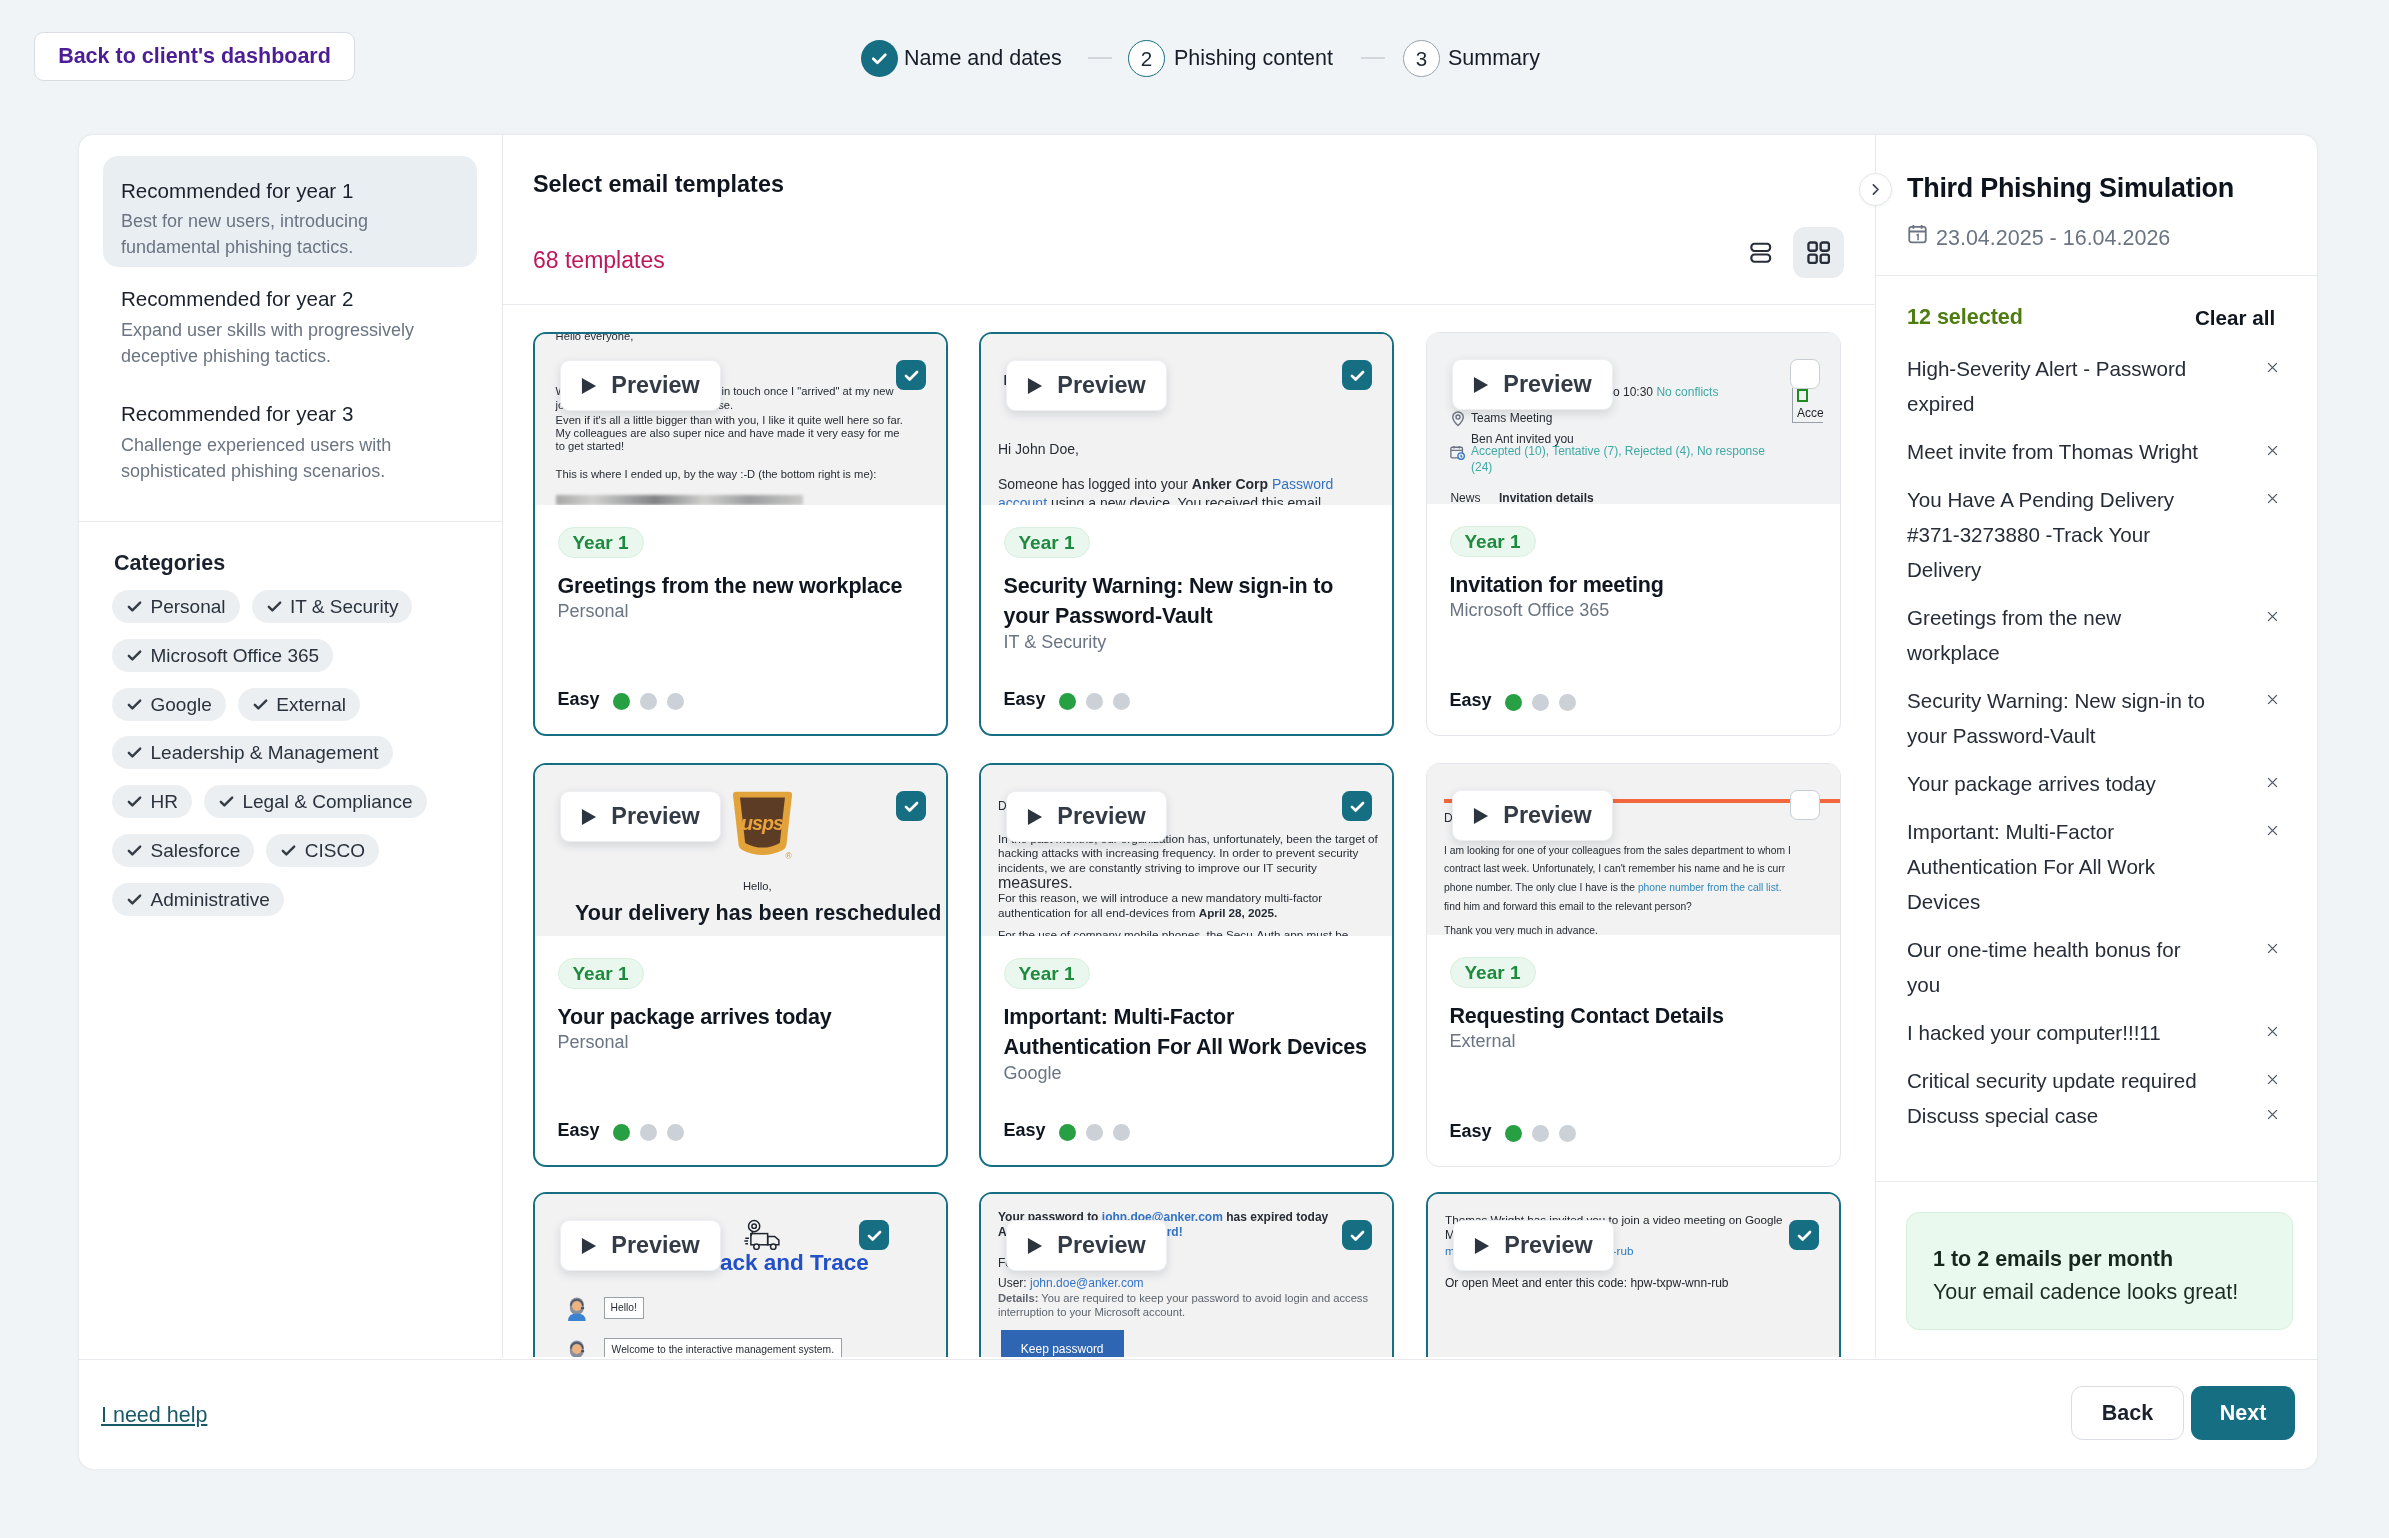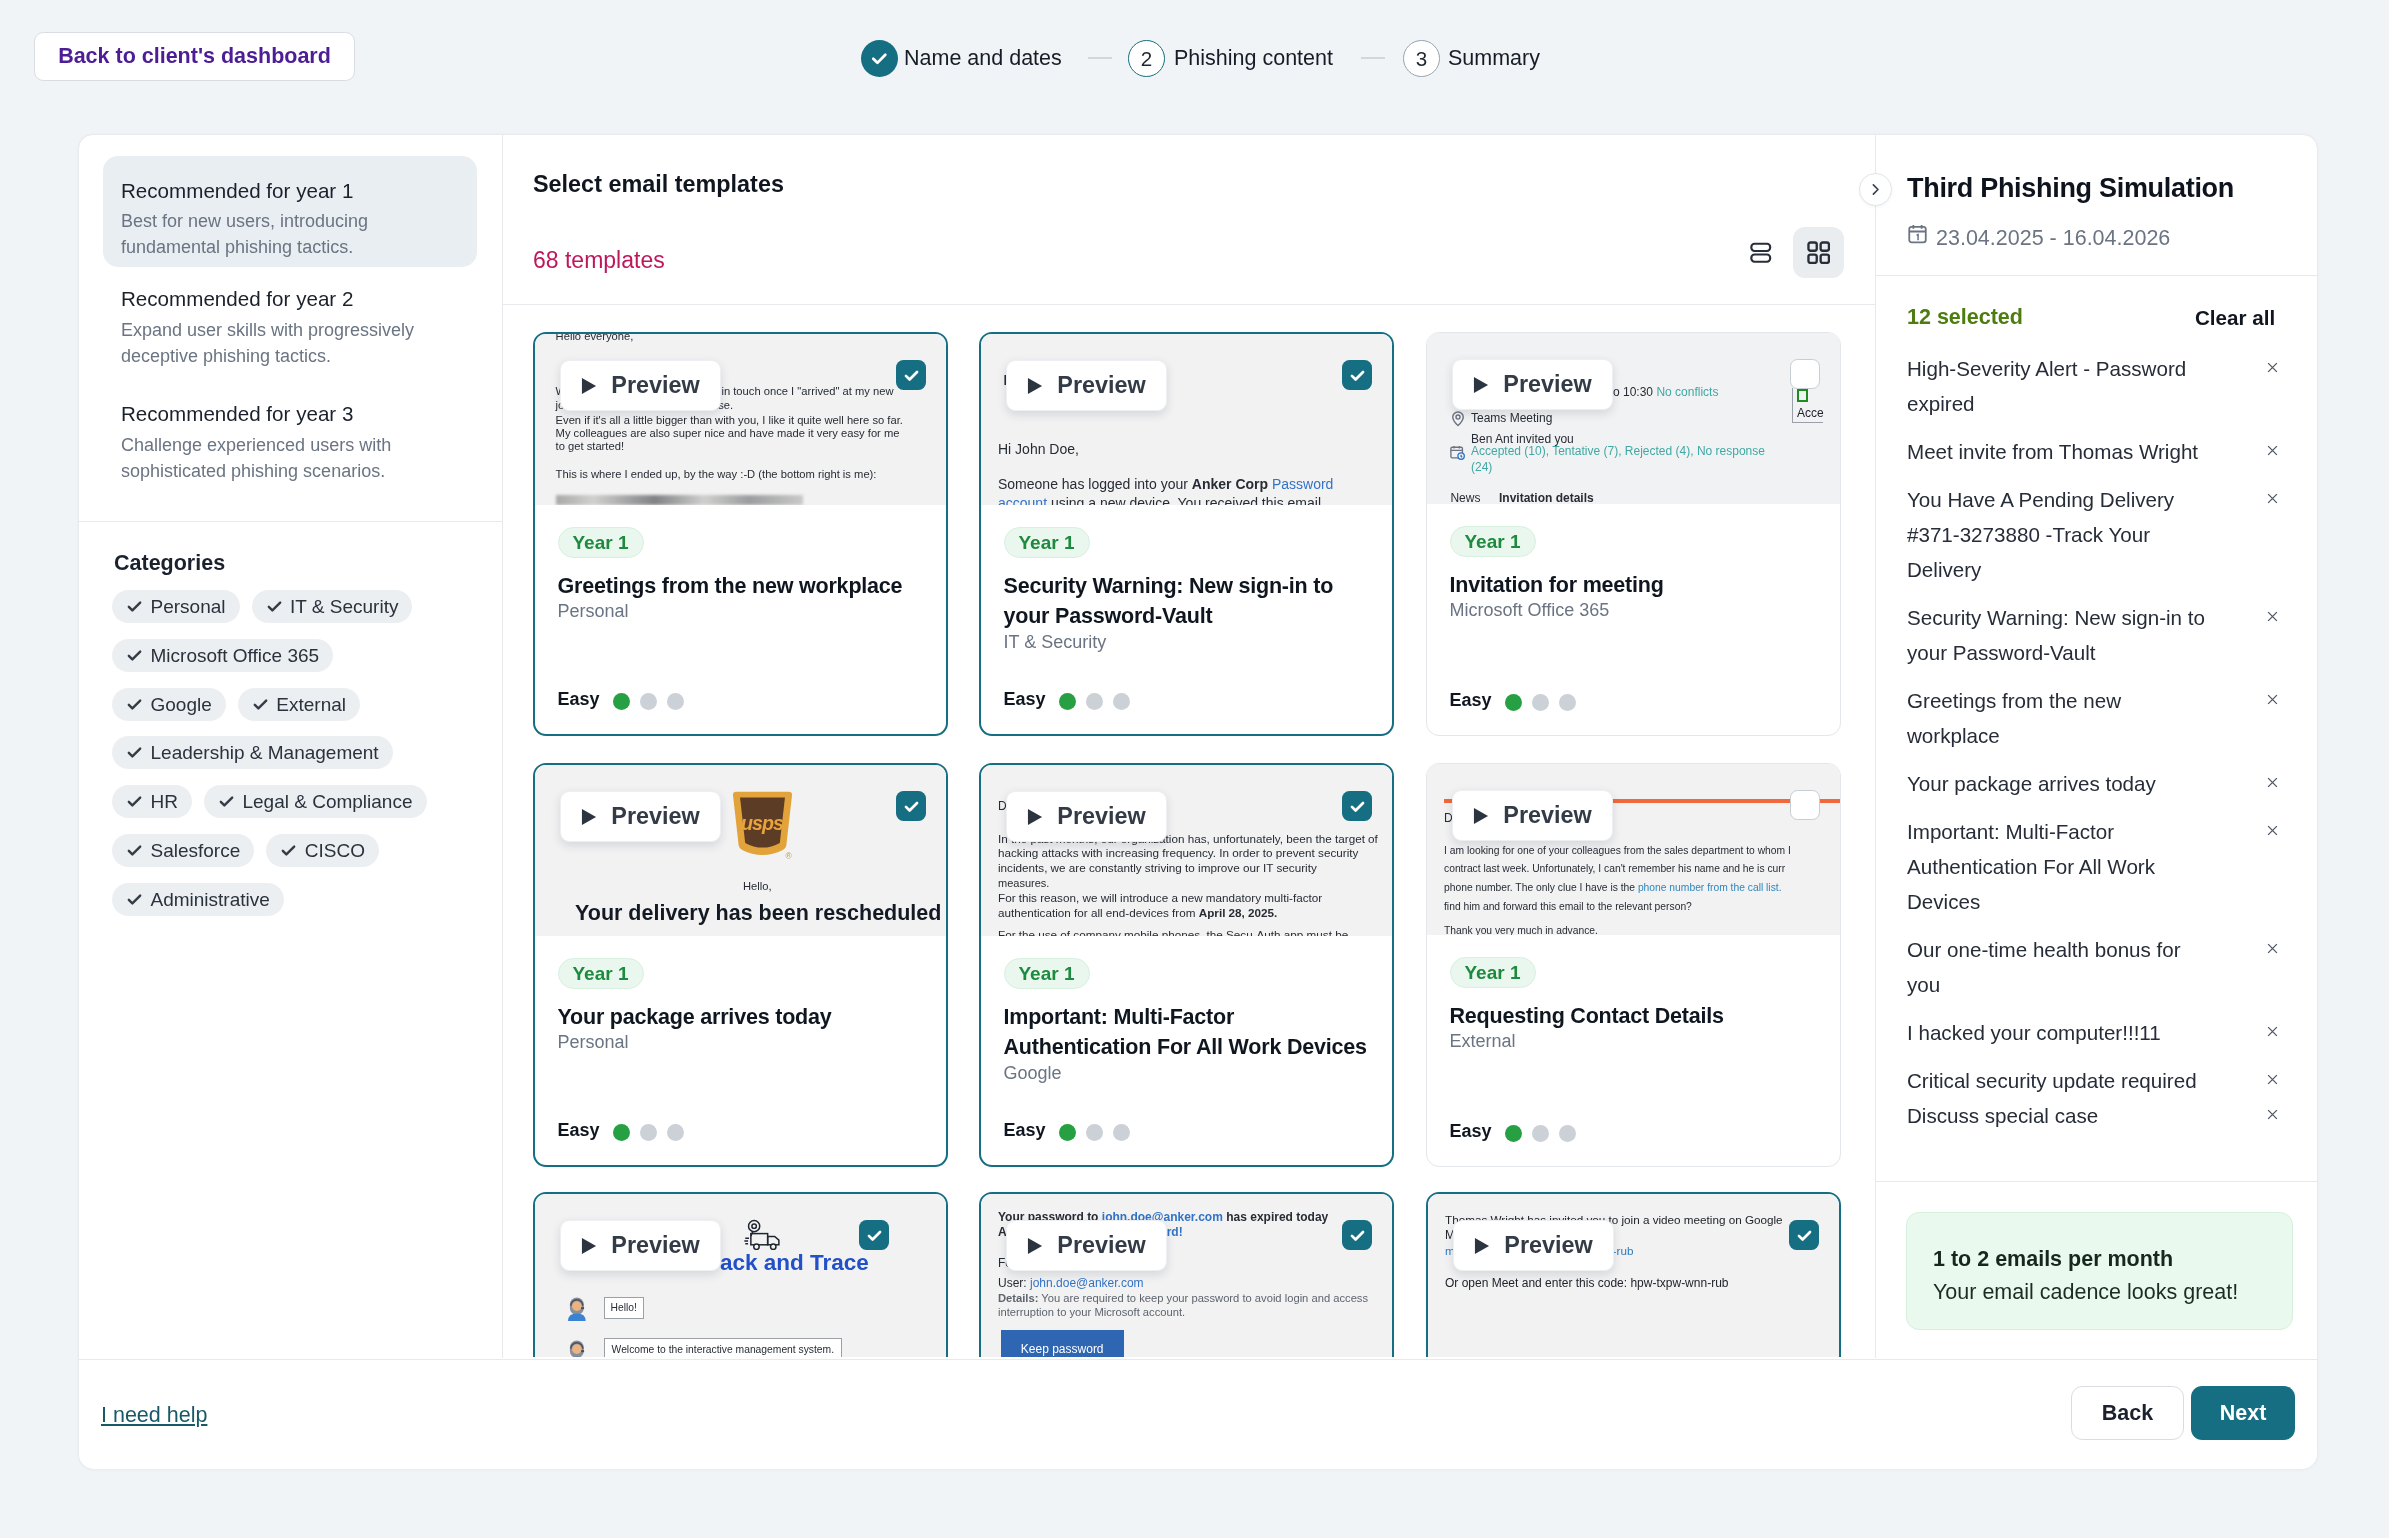--- a/index.html
+++ b/index.html
@@ -253,21 +253,21 @@
   <div class="cc" style="top:267px">Personal</div>
   <div class="easy">Easy<span class="dot g"></span><span class="dot"></span><span class="dot"></span></div>
 </div>
 
 <div class="card sel" style="left:477px;top:459px">
   <div class="thumb">
     <div class="tx" style="left:17px;top:34px;font-size:12px">Dear Colleagues,</div>
     <div class="tx" style="left:17px;top:66px;font-size:11.7px;line-height:15px">In the past months, our organization has, unfortunately, been the target of</div>
     <div class="tx" style="left:17px;top:81px;font-size:11.7px">hacking attacks with increasing frequency. In order to prevent security</div>
     <div class="tx" style="left:17px;top:96px;font-size:11.7px">incidents, we are constantly striving to improve our IT security</div>
-    <div class="tx" style="left:17px;top:111px;font-size:11px">measures.</div>
+    <div class="tx" style="left:17px;top:111px;font-size:16px">measures.</div>
     <div class="tx" style="left:17px;top:126px;font-size:11.7px">For this reason, we will introduce a new mandatory multi-factor</div>
     <div class="tx" style="left:17px;top:141px;font-size:11.7px">authentication for all end-devices from <b>April 28, 2025.</b></div>
     <div class="tx" style="left:17px;top:163px;font-size:11.7px">For the use of company mobile phones, the Secu-Auth app must be</div>
     <div class="pv"><svg width="16" height="18" viewBox="0 0 17 19">
             <polygon points="1,1 16,9.5 1,18" fill="#2c3440"></polygon>
           </svg>Preview</div>
   </div>
   <div class="cb on">
         <svg width="19" height="19" viewBox="0 0 24 24">
           <path d="M5 12.5l4.6 4.6L19 7.6" stroke="#fff" stroke-width="3.4" fill="none" stroke-linecap="round" stroke-linejoin="round"></path>
@@ -396,24 +396,24 @@
 <div id="sellist" class="abs" style="left:1907px;top:351px;width:373px;font-size:20.6px;line-height:35px;color:#262d38">
   <div style="position:relative;margin-bottom:13px">High-Severity Alert - Password<br>expired<svg class="xbtn" style="top:9.4px;right:0" viewBox="0 0 24 24" fill="none" stroke="#4b5563" stroke-width="2">
         <path d="M5 5l14 14M19 5L5 19"></path>
       </svg></div>
   <div style="position:relative;margin-bottom:13px">Meet invite from Thomas Wright<svg class="xbtn" style="top:9.4px;right:0" viewBox="0 0 24 24" fill="none" stroke="#4b5563" stroke-width="2">
         <path d="M5 5l14 14M19 5L5 19"></path>
       </svg></div>
   <div style="position:relative;margin-bottom:13px">You Have A Pending Delivery<br>#371-3273880 -Track Your<br>Delivery<svg class="xbtn" style="top:9.4px;right:0" viewBox="0 0 24 24" fill="none" stroke="#4b5563" stroke-width="2">
         <path d="M5 5l14 14M19 5L5 19"></path>
       </svg></div>
+  <div style="position:relative;margin-bottom:13px">Greetings from the new<br>workplace<svg class="xbtn" style="top:9.4px;right:0" viewBox="0 0 24 24" fill="none" stroke="#4b5563" stroke-width="2">
+        <path d="M5 5l14 14M19 5L5 19"></path>
+      </svg></div>
   <div style="position:relative;margin-bottom:13px">Security Warning: New sign-in to<br>your Password-Vault<svg class="xbtn" style="top:9.4px;right:0" viewBox="0 0 24 24" fill="none" stroke="#4b5563" stroke-width="2">
-        <path d="M5 5l14 14M19 5L5 19"></path>
-      </svg></div>
-  <div style="position:relative;margin-bottom:13px">Greetings from the new<br>workplace<svg class="xbtn" style="top:9.4px;right:0" viewBox="0 0 24 24" fill="none" stroke="#4b5563" stroke-width="2">
         <path d="M5 5l14 14M19 5L5 19"></path>
       </svg></div>
   <div style="position:relative;margin-bottom:13px">Your package arrives today<svg class="xbtn" style="top:9.4px;right:0" viewBox="0 0 24 24" fill="none" stroke="#4b5563" stroke-width="2">
         <path d="M5 5l14 14M19 5L5 19"></path>
       </svg></div>
   <div style="position:relative;margin-bottom:13px">Important: Multi-Factor<br>Authentication For All Work<br>Devices<svg class="xbtn" style="top:9.4px;right:0" viewBox="0 0 24 24" fill="none" stroke="#4b5563" stroke-width="2">
         <path d="M5 5l14 14M19 5L5 19"></path>
       </svg></div>
   <div style="position:relative;margin-bottom:13px">Our one-time health bonus for<br>you<svg class="xbtn" style="top:9.4px;right:0" viewBox="0 0 24 24" fill="none" stroke="#4b5563" stroke-width="2">
         <path d="M5 5l14 14M19 5L5 19"></path>

